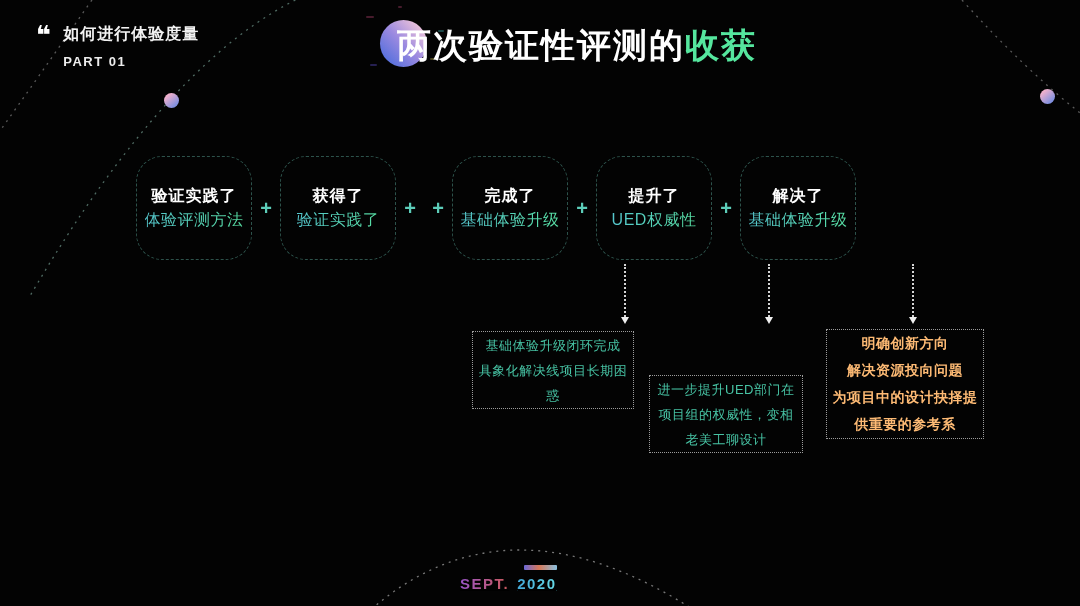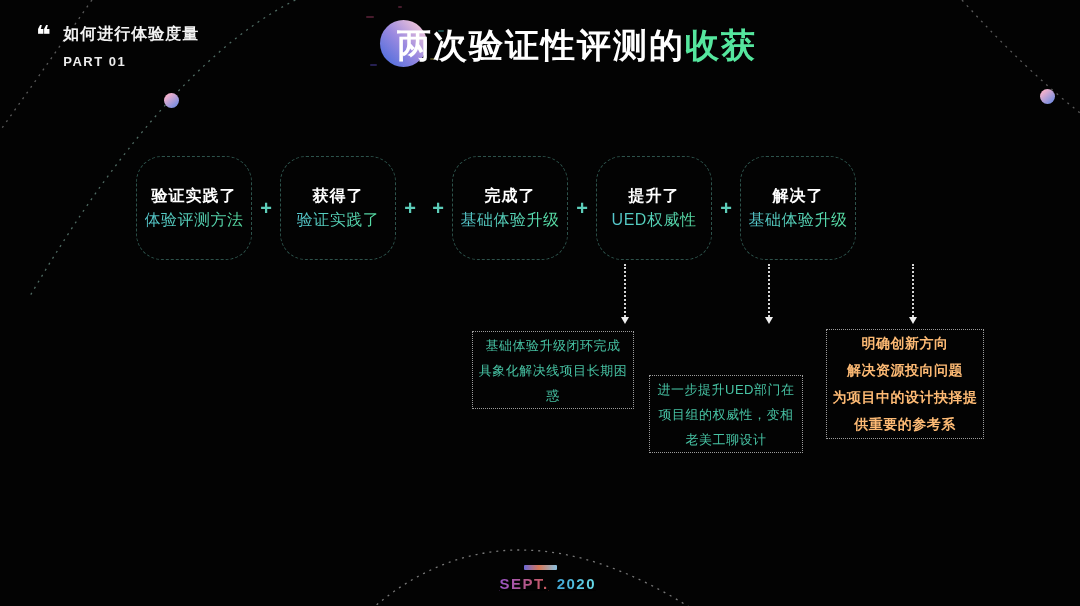--- a/index.html
+++ b/index.html
@@ -54,21 +54,21 @@
         text-align:center;}
   .note-a{left:472px;top:331px;width:162px;height:78px;}
   .note-b{left:649px;top:331px;width:154px;height:78px;margin-top:44px;}
   .note-c{left:826px;top:329px;width:158px;height:110px;}
   .note-a .ln,.note-b .ln{font-size:13px;line-height:25px;color:#47c3a4;letter-spacing:.5px;}
   .note-c .ln{font-size:14px;line-height:27px;color:#fdba74;font-weight:bold;letter-spacing:.5px;}
 
   
   .date-bar{position:absolute;left:524px;top:565px;width:33px;height:5px;border-radius:1px;
             background:linear-gradient(90deg,#6a68d8 0%,#d87858 45%,#88c0e0 100%);}
-  .date{position:absolute;left:436px;top:575px;width:160px;text-align:right;font-size:15px;
+  .date{position:absolute;left:460px;top:575px;width:160px;text-align:left;font-size:15px;
         font-weight:bold;letter-spacing:1.5px;white-space:nowrap;text-decoration:underline;}
   .date .m{background:linear-gradient(90deg,#9a55c8,#cc5a5a);-webkit-background-clip:text;
            background-clip:text;color:transparent;}
   .date .y{margin-left:8px;background:linear-gradient(90deg,#42a8d8,#68dce8);
            -webkit-background-clip:text;background-clip:text;color:transparent;}
 
   
   .brand{position:absolute;left:838px;top:533px;display:flex;align-items:center;gap:10px;}
   .brand-name{font-size:26px;color:#ededed;letter-spacing:2px;}
 </style>

